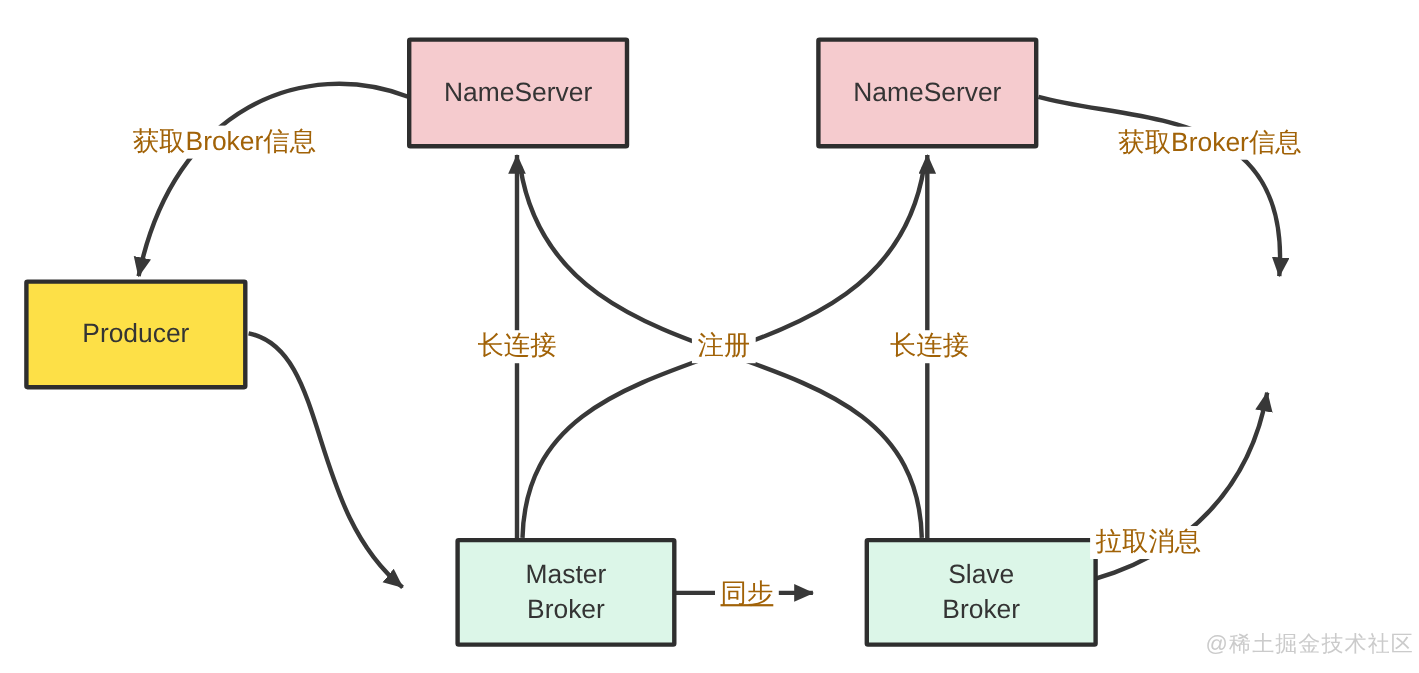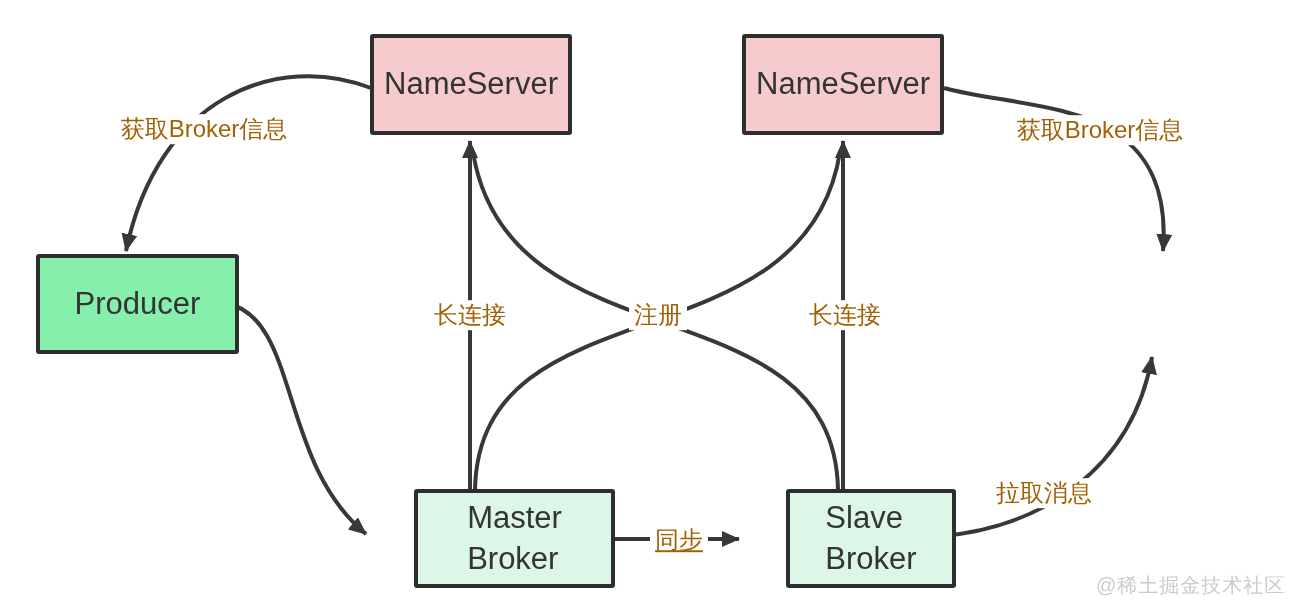--- a/index.html
+++ b/index.html
@@ -5,25 +5,25 @@
   html,body{margin:0;padding:0;background:#ffffff;}
   #canvas{
     position:relative;width:1290px;height:612px;background:#ffffff;overflow:hidden;
     font-family:"Liberation Sans","DejaVu Sans",sans-serif;color:#333333;
   }
   #wires{position:absolute;left:0;top:0;z-index:1;}
   .node{
     position:absolute;z-index:2;box-sizing:border-box;
     border:4px solid #2e2e2e;border-radius:3px;
     display:flex;align-items:center;justify-content:center;
-    font-size:31px;color:#343434;
+    font-size:24px;color:#343434;text-align:center;
     white-space:pre-line;line-height:1.3;
   }
   .node.ns{background:#f5cbce;}
-  .node.pc{background:#86efac;margin-left:14px;}
+  .node.pc{background:#fde047;}
   .node.bk{background:#dcf6e8;margin-left:44px;}
   .edge-label{
     position:absolute;z-index:3;transform:translate(-50%,-50%);
     background:#ffffff;padding:1px 5px;font-size:24px;color:#a16207;
     white-space:nowrap;line-height:1.15;
   }
   .watermark{
     position:absolute;z-index:3;font-size:20px;color:#cbcbcb;
     white-space:nowrap;letter-spacing:1px;
   }
@@ -62,21 +62,21 @@
   <div class="node ns" style="left:370px;top:34px;width:202px;height:101px;">NameServer</div>
 
   <div class="node ns" style="left:742px;top:34px;width:202px;height:101px;">NameServer</div>
 
   <div class="node pc" style="left:22px;top:254px;width:203px;height:100px;">Producer</div>
 
 
   <div class="node bk" style="left:370px;top:489px;width:201px;height:99px;">Master
 Broker</div>
 
-  <div class="node bk" style="left:742px;top:489px;width:170px;height:99px;">Slave
+  <div class="node bk" style="left:742px;top:489px;width:212px;height:99px;">Slave
 Broker</div>
 
   <div class="edge-label" style="left:204px;top:129px;">获取Broker信息</div>
 
   <div class="edge-label" style="left:1100px;top:130px;">获取Broker信息</div>
 
   <div class="edge-label" style="left:470px;top:315px;">长连接</div>
 
   <div class="edge-label" style="left:845px;top:315px;">长连接</div>
 

